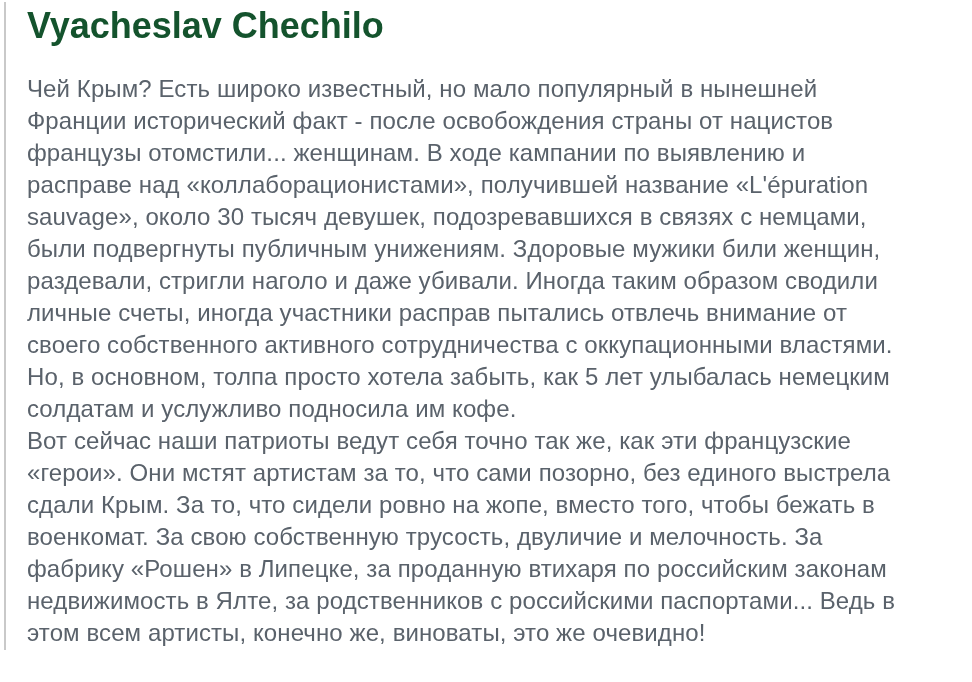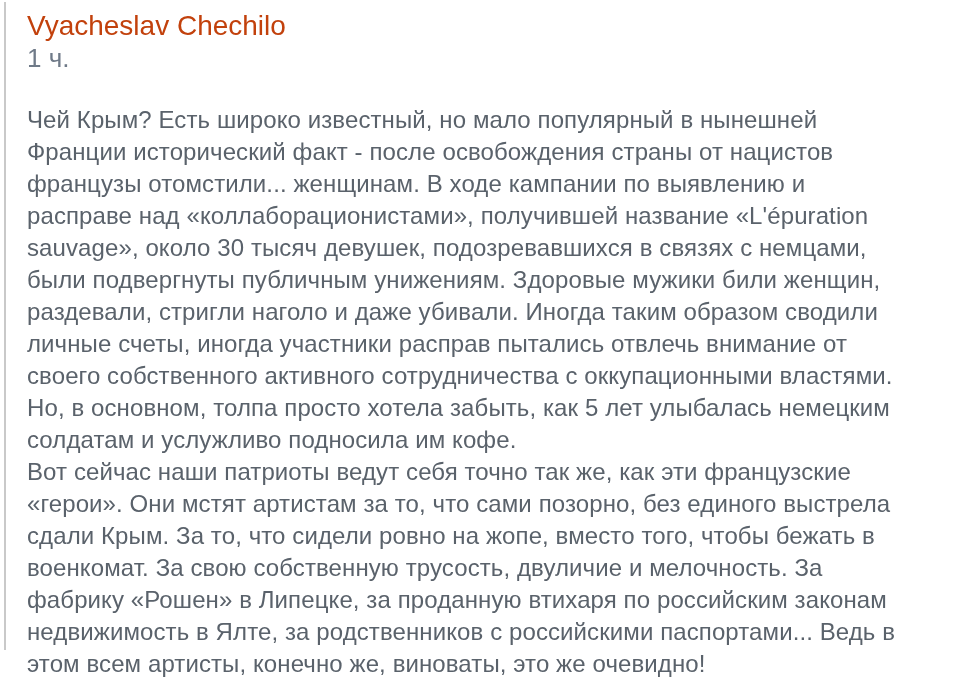--- a/index.html
+++ b/index.html
@@ -23,23 +23,23 @@
     background: #c9c9c9;
   }
   .post {
     position: absolute;
     left: 27px;
     top: 10px;
     width: 920px;
   }
   .author {
     display: inline-block;
-    font-size: 28px;
-    font-weight: normal;
-    color: #c2410c;
+    font-size: 36px;
+    font-weight: bold;
+    color: #14532d;
     line-height: 31px;
     text-decoration: none;
     cursor: pointer;
   }
   .timestamp {
     font-size: 26px;
     color: #6f7a88;
     line-height: 29px;
     margin-top: 3px;
     cursor: pointer;
@@ -53,21 +53,20 @@
     letter-spacing: 0.1px;
   }
 </style>
 </head>
 <body>
 
 <div class="left-divider"></div>
 
 <div class="post">
   <a class="author">Vyacheslav Chechilo</a>
-  <div class="timestamp">1 ч.</div>
   <div class="body-text">Чей Крым? Есть широко известный, но мало популярный в нынешней
 Франции исторический факт - после освобождения страны от нацистов
 французы отомстили... женщинам. В ходе кампании по выявлению и
 расправе над «коллаборационистами», получившей название «L'épuration
 sauvage», около 30 тысяч девушек, подозревавшихся в связях с немцами,
 были подвергнуты публичным унижениям. Здоровые мужики били женщин,
 раздевали, стригли наголо и даже убивали. Иногда таким образом сводили
 личные счеты, иногда участники расправ пытались отвлечь внимание от
 своего собственного активного сотрудничества с оккупационными властями.
 Но, в основном, толпа просто хотела забыть, как 5 лет улыбалась немецким

